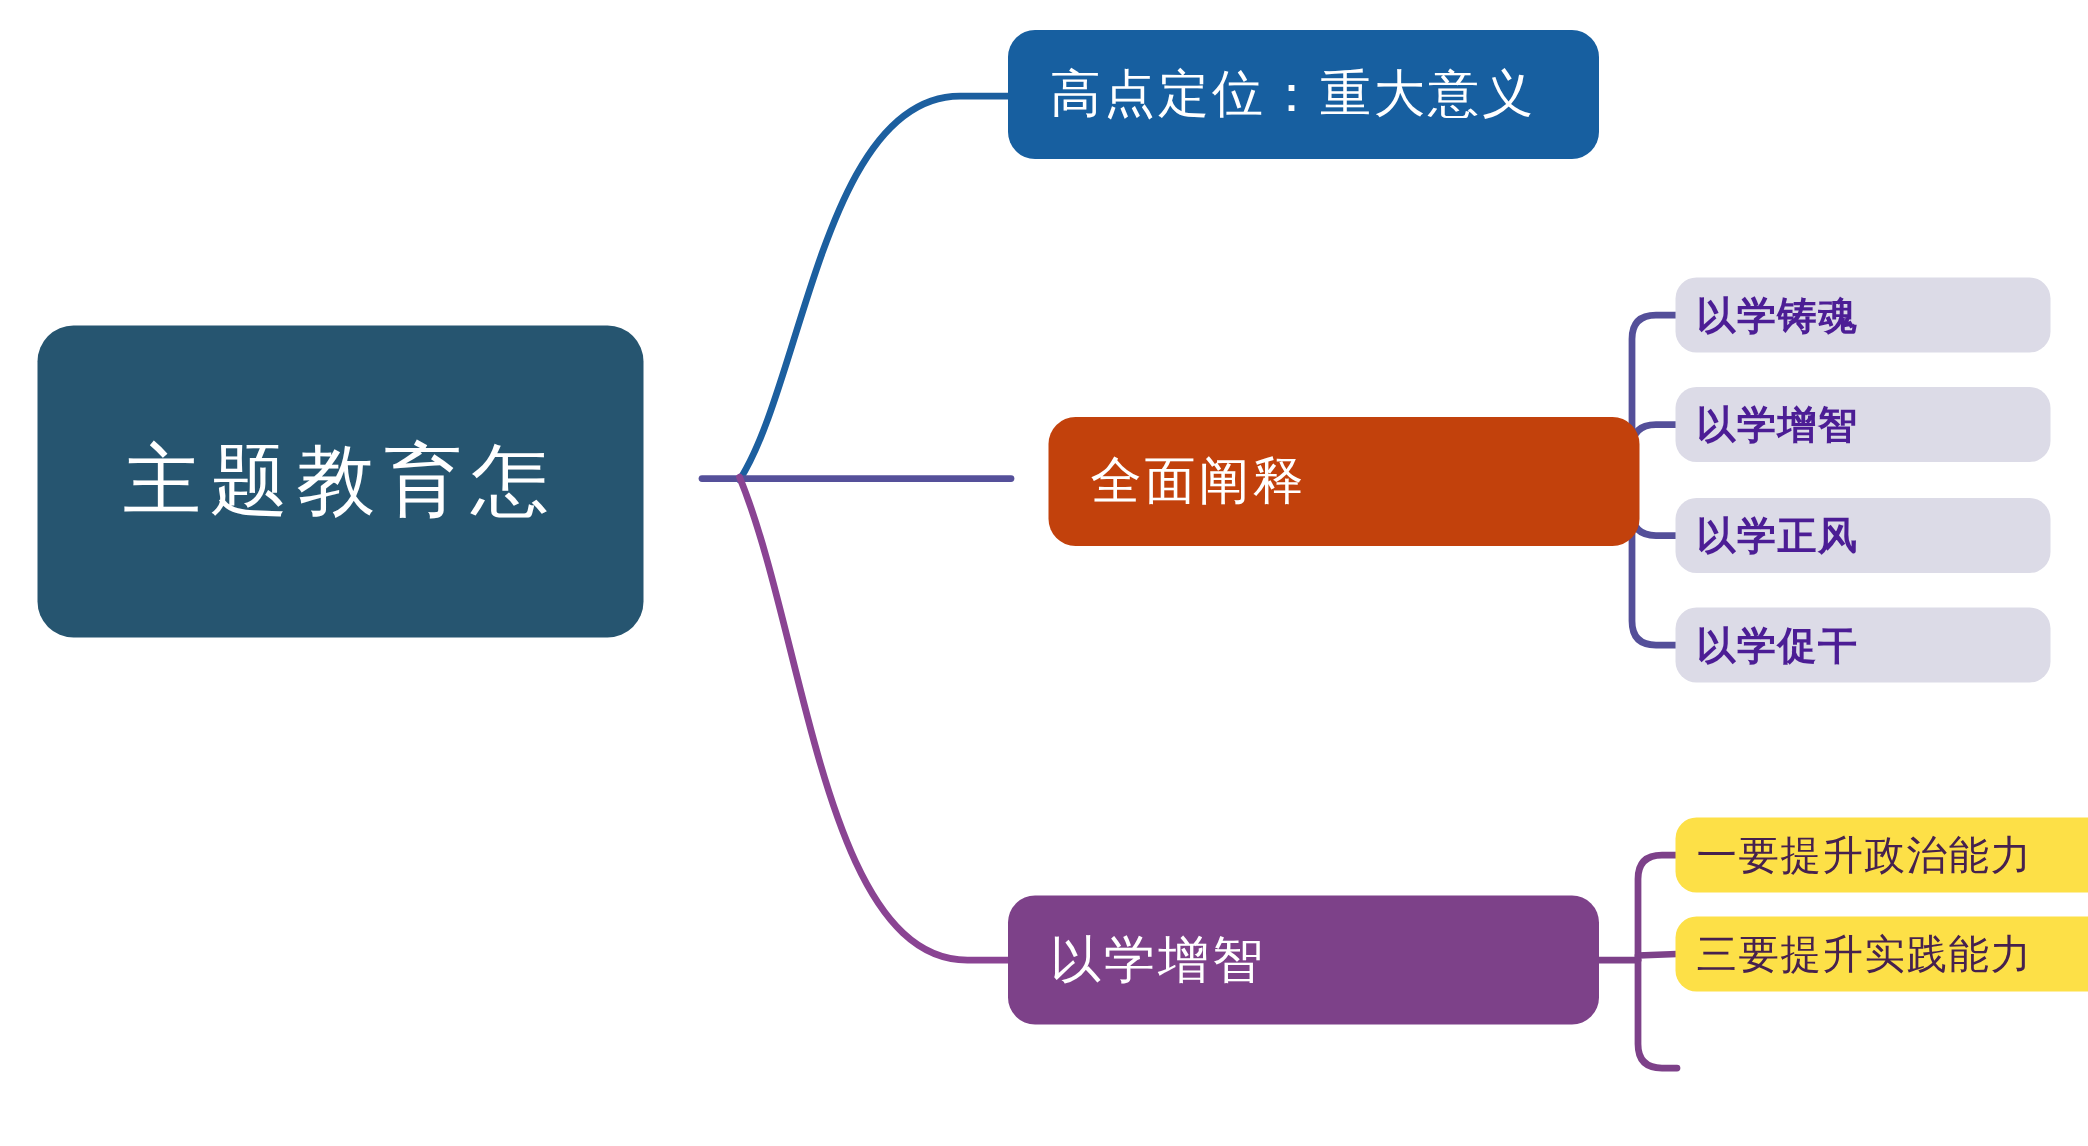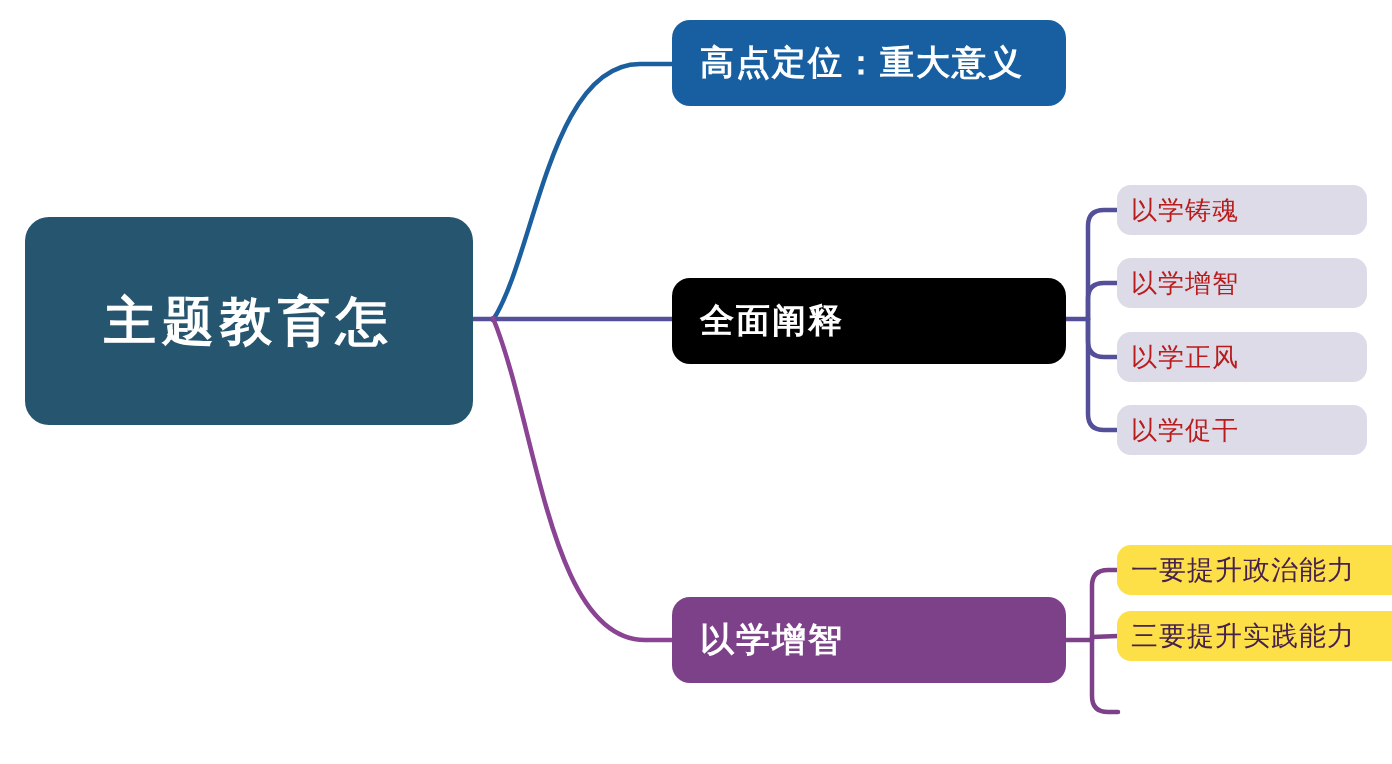--- a/index.html
+++ b/index.html
@@ -20,59 +20,60 @@
     left: 0; top: 0;
     width: 1392px;
     height: 764px;
   }
   .node {
     position: absolute;
     box-sizing: border-box;
     display: flex;
     align-items: center;
     color: #ffffff;
-    font-weight: bold;
+    font-weight: normal;
   }
   .root-node {
     left: 25px; top: 217px;
-    width: 448px; height: 208px;
+    width: 404px; height: 208px;
     border-radius: 24px;
     background: #265570;
     justify-content: center;
     text-align: center;
     font-size: 52px;
     letter-spacing: 6px;
     line-height: 74px;
     flex-direction: column;
   }
   .branch-node {
     left: 672px;
     width: 394px; height: 86px;
     border-radius: 18px;
     font-size: 34px;
     letter-spacing: 2px;
     padding-left: 28px;
     padding-right: 10px;
   }
   .branch-top    { top: 20px;  background: #175FA0; }
-  .branch-middle { top: 278px; background: #000000; }
+  .branch-middle { top: 278px; background: #c2410c; margin-left: 27px; }
   .branch-bottom { top: 597px; background: #7D4189; }
   .leaf-node {
     left: 1117px;
     height: 50px;
     border-radius: 14px;
     font-weight: normal;
     padding-left: 14px;
     letter-spacing: 1px;
   }
   .leaf-lavender {
     width: 250px;
     background: #DCDBE7;
-    color: #b91c1c;
+    color: #4c1d95;
     font-size: 26px;
+    font-weight: bold;
   }
   .leaf-pink {
     width: 294px;
     background: #fde047;
     color: #46214E;
     font-size: 27px;
   }
 </style>
 </head>
 <body>

